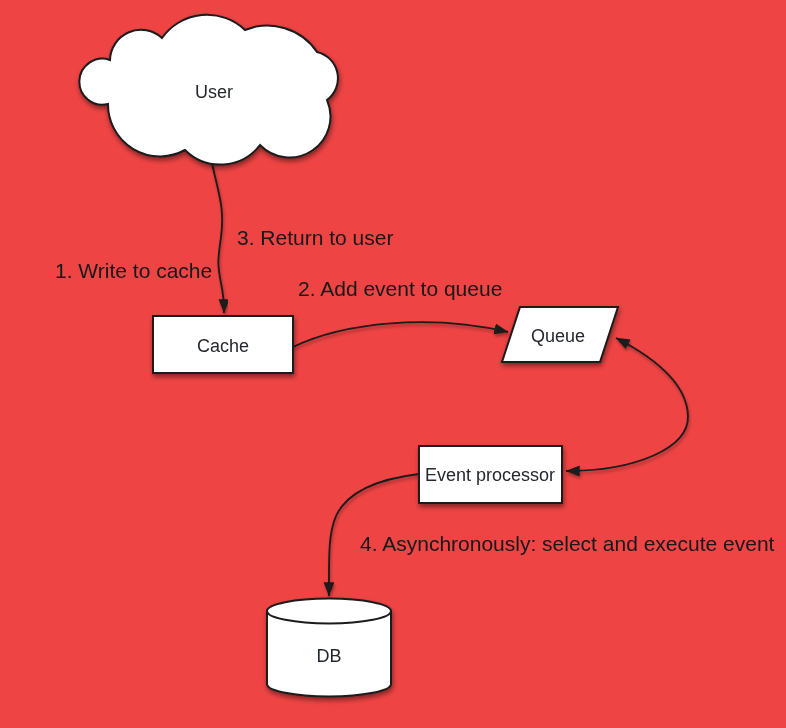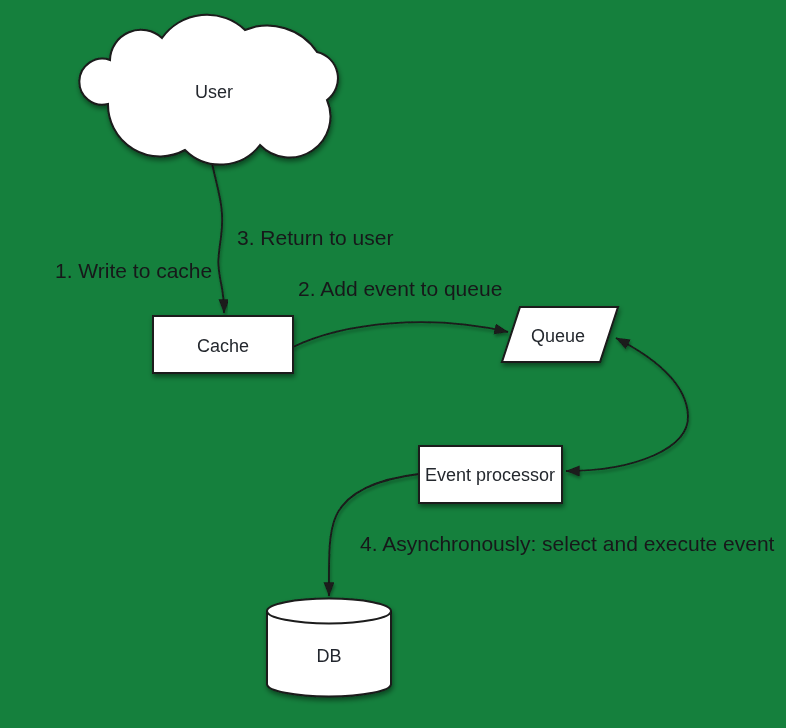--- a/index.html
+++ b/index.html
@@ -4,21 +4,21 @@
 <style>
   html, body {
     margin: 0;
     padding: 0;
     background: #ffffff;
   }
   .canvas {
     position: relative;
     width: 786px;
     height: 728px;
-    background: #15803d;
+    background: #ef4444;
     overflow: hidden;
     font-family: "Liberation Sans", sans-serif;
   }
   svg { display: block; }
   .shape {
     fill: #ffffff;
     stroke: #1a1a1a;
     stroke-width: 2;
   }
   .edge {

